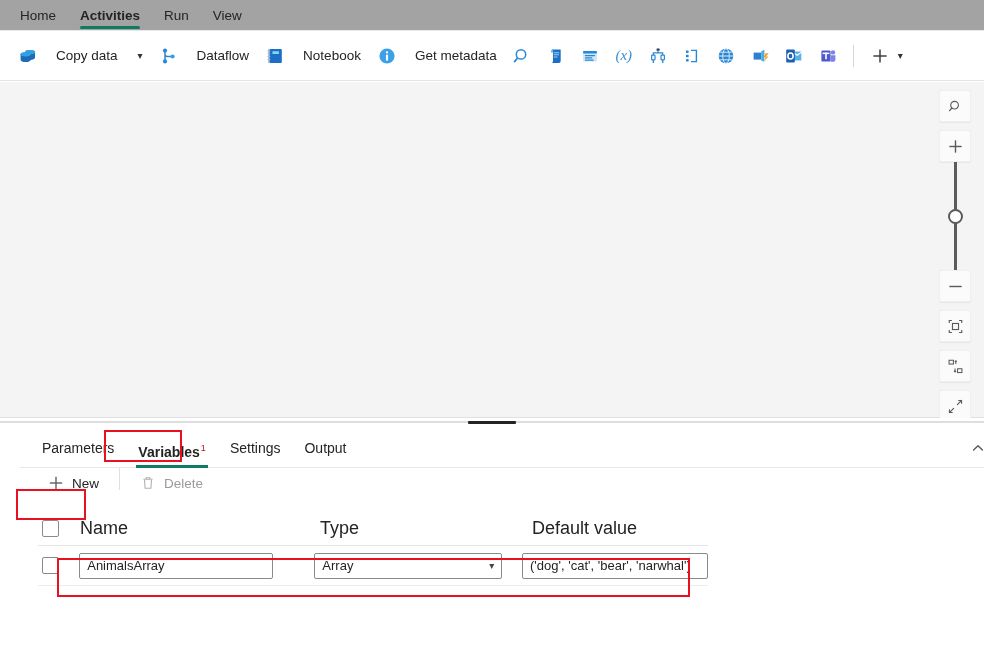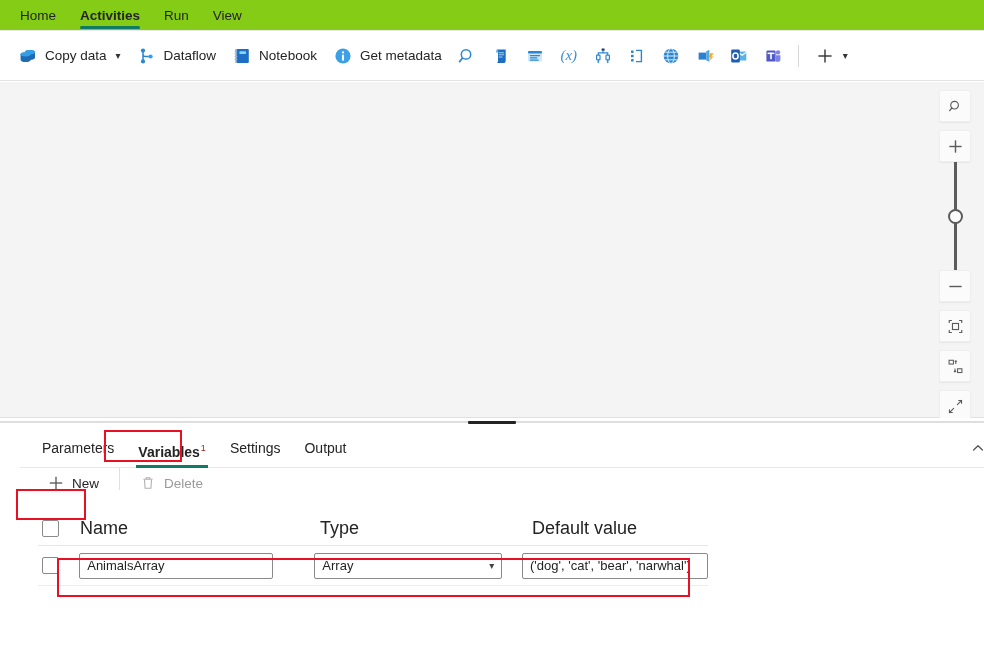--- a/index.html
+++ b/index.html
@@ -12,21 +12,21 @@
     overflow: hidden;
     position: relative;
   }
 
   
   .menubar {
     height: 31px;
     display: flex;
     align-items: center;
     padding-left: 8px;
-    background: #84cc16;
+    background: #a3a3a3;
     border-bottom: 1px solid #e8e8e8;
   }
   .menu-item {
     position: relative;
     font-size: 13.5px;
     color: #242424;
     padding: 0 12px;
     height: 31px;
     line-height: 31px;
     cursor: pointer;
@@ -48,21 +48,21 @@
     display: flex;
     align-items: center;
     padding: 0 10px;
     background: #ffffff;
     border-bottom: 1px solid #e3e3e3;
     gap: 0px;
   }
   .tb-btn {
     display: flex;
     align-items: center;
-    gap: 7px;
+    gap: 18px;
     height: 34px;
     padding: 0 8px;
     border-radius: 4px;
     cursor: pointer;
     font-size: 13.5px;
     color: #242424;
     white-space: nowrap;
   }
   .tb-ico {
     width: 20px; height: 20px;

